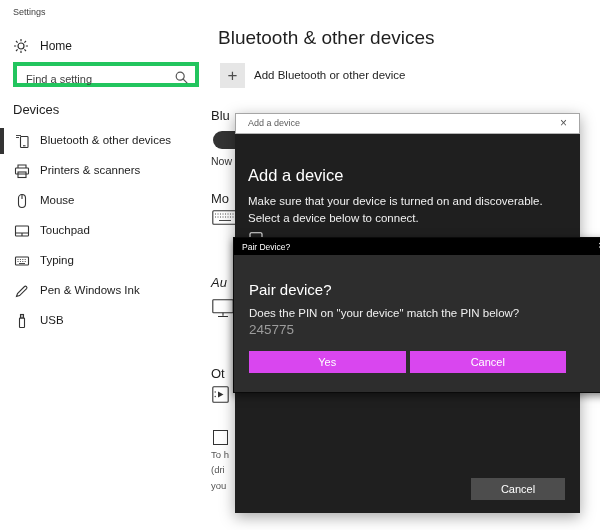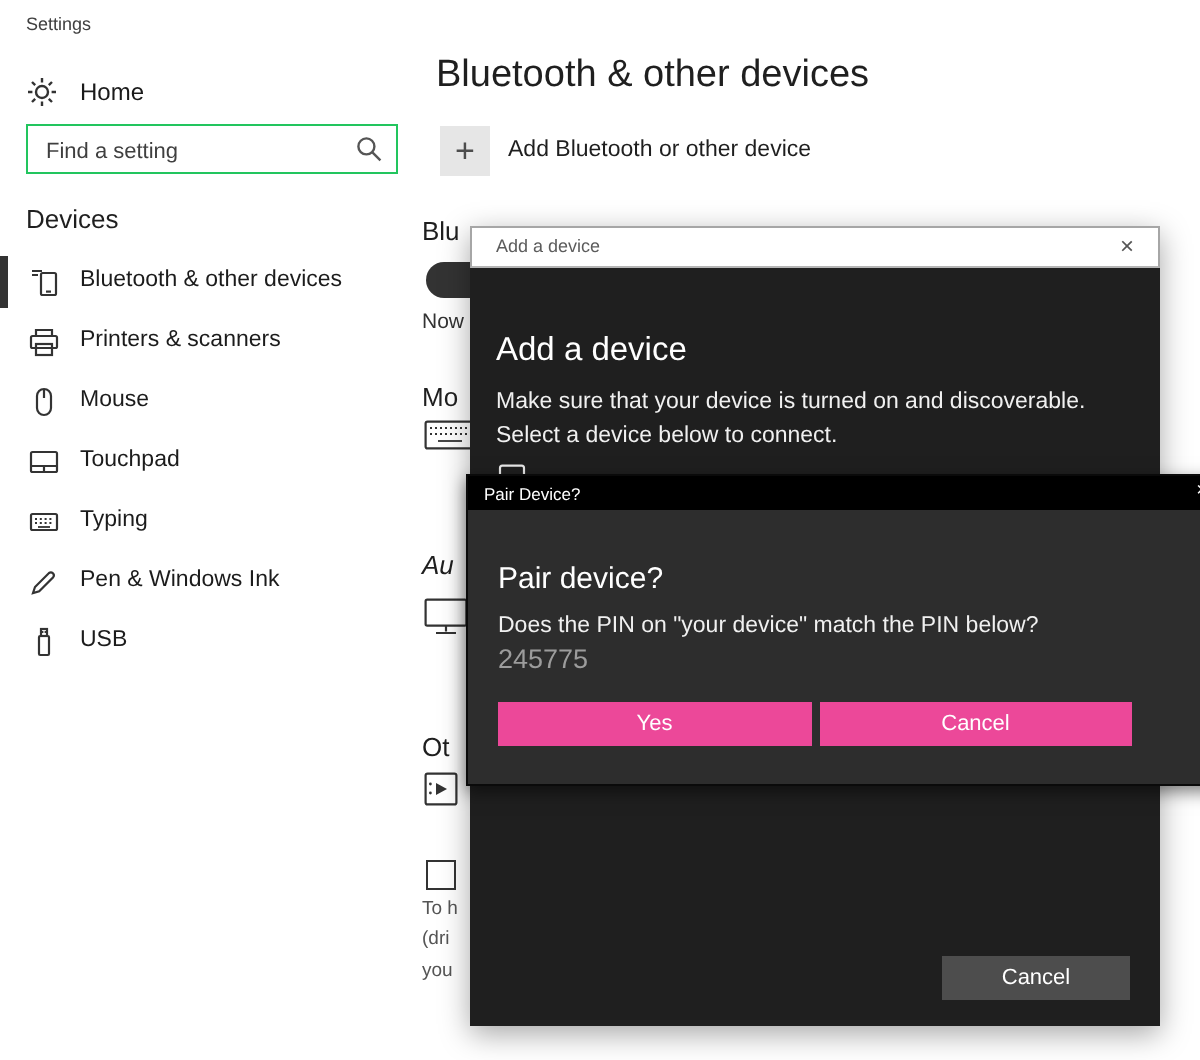--- a/index.html
+++ b/index.html
@@ -4,21 +4,21 @@
 <style>
   html,body{margin:0;padding:0;}
   body{font-family:"Liberation Sans","DejaVu Sans",sans-serif;background:#fff;}
   .stage{position:relative;width:600px;height:530px;background:#ffffff;overflow:hidden;}
 
   
   .settings-label{position:absolute;left:13px;top:7px;font-size:9px;color:#404040;}
   .home-row{position:absolute;left:0;top:34px;width:210px;height:26px;}
   .home-row .sicon{position:absolute;left:13px;top:4px;width:16px;height:16px;}
   .home-row .slabel{position:absolute;left:40px;top:5px;font-size:12px;color:#1a1a1a;}
-  .search-box{position:absolute;left:13px;top:62px;width:186px;height:25px;border:1px solid #22c55e;background:#fff;box-sizing:border-box;}
+  .search-box{position:absolute;left:13px;top:62px;width:186px;height:25px;border:4px solid #22c55e;background:#fff;box-sizing:border-box;}
   .search-box input{position:absolute;left:7px;top:1px;width:150px;height:21px;border:none;outline:none;font-size:11px;color:#333;font-family:inherit;background:transparent;}
   .search-box input::placeholder{color:#3f3f3f;opacity:1;}
   .search-box .mag{position:absolute;right:6px;top:4px;width:15px;height:15px;}
   .devices-header{position:absolute;left:13px;top:102px;font-size:13px;color:#1f1f1f;}
   .side-list{position:absolute;left:0;top:126px;width:210px;}
   .side-item{position:relative;height:30px;cursor:pointer;}
   .side-item .sicon{position:absolute;left:14px;top:7px;width:16px;height:16px;}
   .side-item .slabel{position:absolute;left:40px;top:8px;font-size:11.5px;color:#1c1c1c;white-space:nowrap;}
   .sel-bar{position:absolute;left:0;top:2px;width:4px;height:26px;background:#333333;}
   svg{display:block;}
@@ -61,21 +61,21 @@
   
   .dlg-pair{position:absolute;left:233px;top:237px;width:383px;height:156px;z-index:20;box-shadow:0 3px 8px rgba(0,0,0,0.5);border:1px solid #0a0a0a;box-sizing:border-box;}
   .dlg-pair .ptitlebar{position:absolute;left:0;top:0;right:0;height:17px;background:#000000;}
   .dlg-pair .ptitlebar .ttext{position:absolute;left:8px;top:4px;font-size:8.5px;color:#ffffff;}
   .dlg-pair .ptitlebar .close{position:absolute;right:8px;top:2px;font-size:10px;color:#fff;cursor:pointer;padding:0 3px;}
   .dlg-pair .pbody{position:absolute;left:0;top:17px;right:0;bottom:0;background:#2d2d2d;}
   .dlg-pair .pheading{position:absolute;left:15px;top:26px;font-size:15px;color:#ffffff;}
   .dlg-pair .pquestion{position:absolute;left:15px;top:52px;font-size:11.5px;color:#f0f0f0;white-space:nowrap;}
   .dlg-pair .ppin{position:absolute;left:15px;top:67px;font-size:13.5px;color:#9c9c9c;}
   .dlg-pair .pbtns{position:absolute;left:15px;top:96px;width:317px;display:flex;gap:4px;}
-  .dlg-pair .pbtn{flex:1;height:22px;background:#ec4899;color:#fff;font-size:11px;text-align:center;line-height:22px;cursor:pointer;}
+  .dlg-pair .pbtn{flex:1;height:22px;background:#d946ef;color:#fff;font-size:11px;text-align:center;line-height:22px;cursor:pointer;}
 </style>
 </head>
 <body>
 
 <div class="stage">
 
   <div class="settings-label">Settings</div>
 
   <div class="home-row">
     <span class="sicon">

